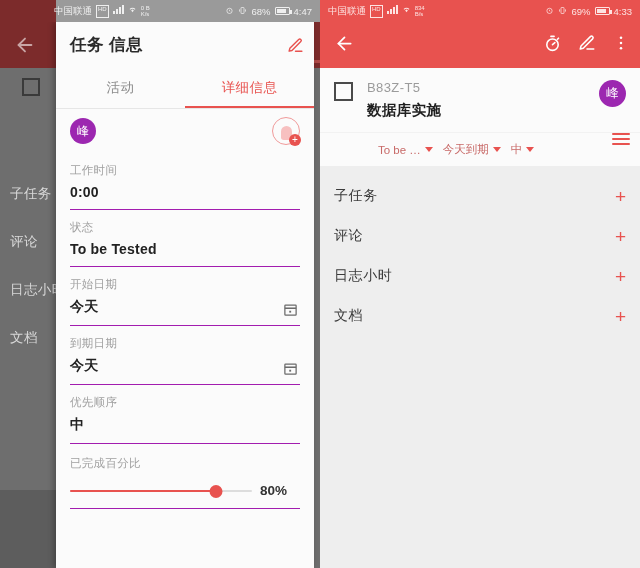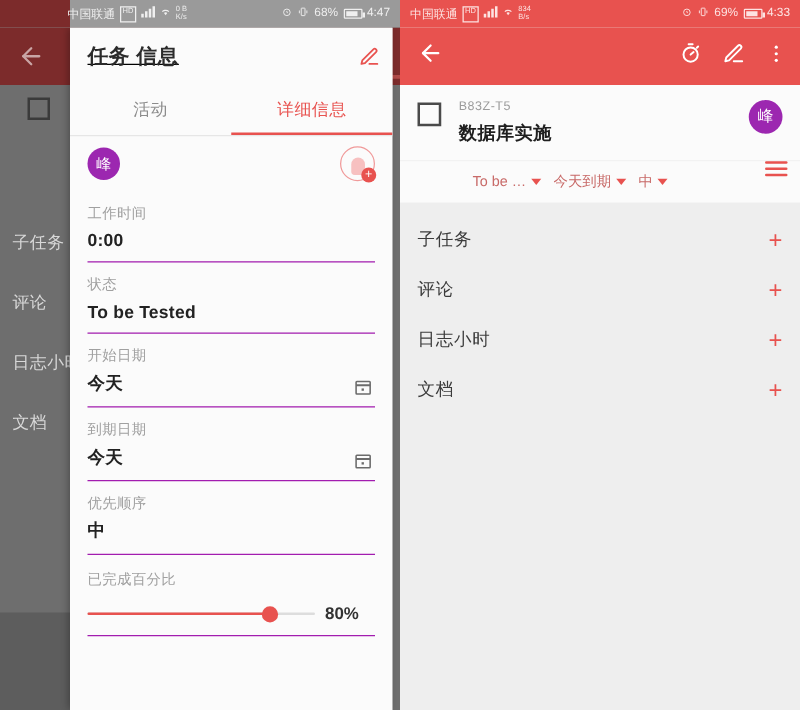--- a/index.html
+++ b/index.html
@@ -58,21 +58,20 @@
     position: absolute; left: 56px; top: 22px;
     width: 258px; height: 546px;
     background: #fbfbfb;
     box-shadow: -2px 0 6px rgba(0,0,0,.30);
     overflow: hidden;
   }
   .dialog-titlebar {
     height: 46px; background: #fbfbfb;
     display: flex; align-items: center; padding: 0 10px 0 14px;
     justify-content: space-between;
-    text-decoration: underline;
   }
   .dialog-title {
     font-size: 16.5px; color: #2b2b2b; font-weight: bold;
     letter-spacing: .5px;
   }
   .pencil-red { width: 17px; height: 17px; color: #e8524f; }
 
   .tabs { display: flex; height: 40px; background: #fbfbfb; }
   .tab {
     flex: 1; display: flex; align-items: center; justify-content: center;
@@ -156,21 +155,21 @@
 
   .r-header {
     background: #fbfbfb; padding: 12px 14px 12px 14px;
     display: flex; align-items: flex-start; gap: 14px;
   }
   .r-checkbox {
     width: 19px; height: 19px; border: 2px solid #4a4a4a;
     background: transparent; flex: 0 0 auto; margin-top: 2px;
   }
   .r-head-text { flex: 1; }
-  .r-task-id { font-size: 10px; color: #9b9b9b; letter-spacing: .4px; }
+  .r-task-id { font-size: 13px; color: #9b9b9b; letter-spacing: .4px; }
   .r-task-title { font-size: 14.5px; color: #1f1f1f; font-weight: bold; margin-top: 6px; letter-spacing: .4px; }
   .avatar-md {
     width: 27px; height: 27px; border-radius: 50%;
     background: #9c27b0; color: #fff;
     display: flex; align-items: center; justify-content: center;
     font-size: 12.5px; flex: 0 0 auto;
   }
 
   .chips-row {
     background: #fbfbfb; height: 34px;

